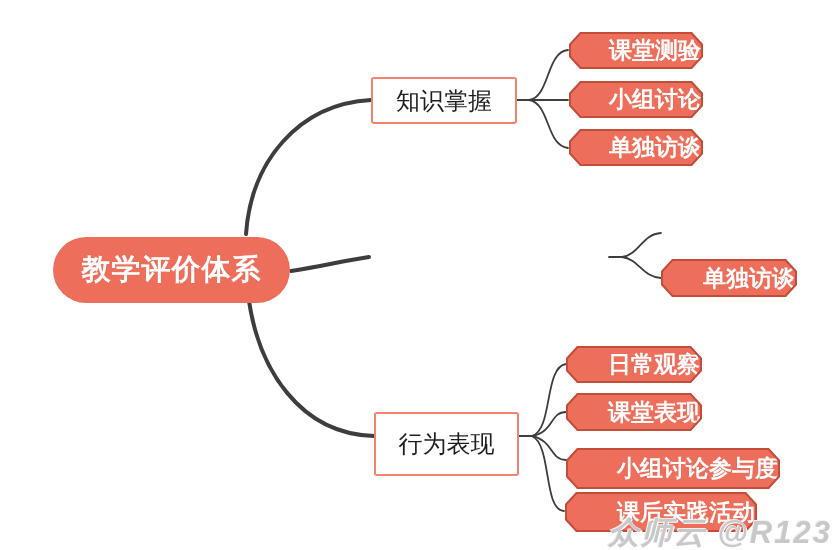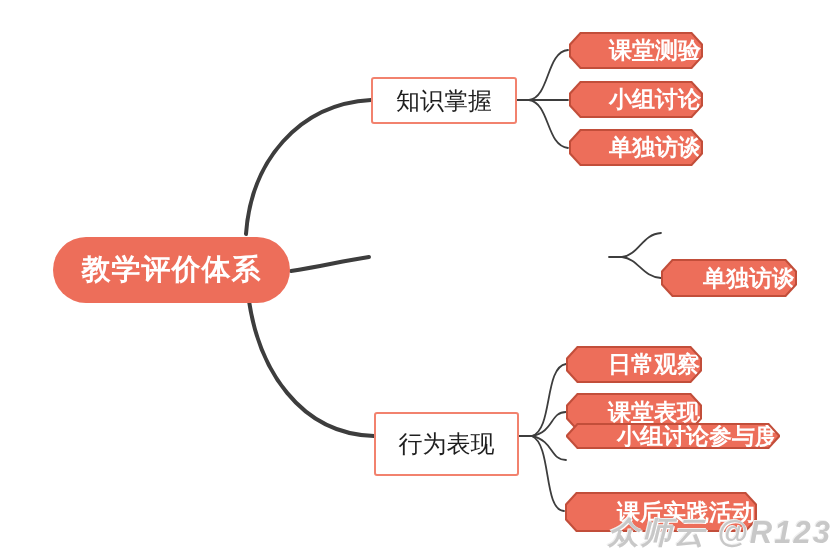--- a/index.html
+++ b/index.html
@@ -107,21 +107,21 @@
   <div class="node leaf" style="left:566px;top:346px;width:136px;height:37px;">
     <div class="leaf-inner">
         <span>日常观察</span>
       </div>
   </div>
   <div class="node leaf" style="left:566px;top:393px;width:136px;height:38px;">
     <div class="leaf-inner">
         <span>课堂表现</span>
       </div>
   </div>
-  <div class="node leaf" style="left:566px;top:423px;width:214px;height:26px;">
+  <div class="node leaf" style="left:566px;top:448px;width:214px;height:41px;">
     <div class="leaf-inner">
         <span>小组讨论参与度</span>
       </div>
   </div>
   <div class="node leaf" style="left:565px;top:492px;width:192px;height:40px;text-decoration:underline;">
     <div class="leaf-inner">
         <span>课后实践活动</span>
       </div>
   </div>
 

